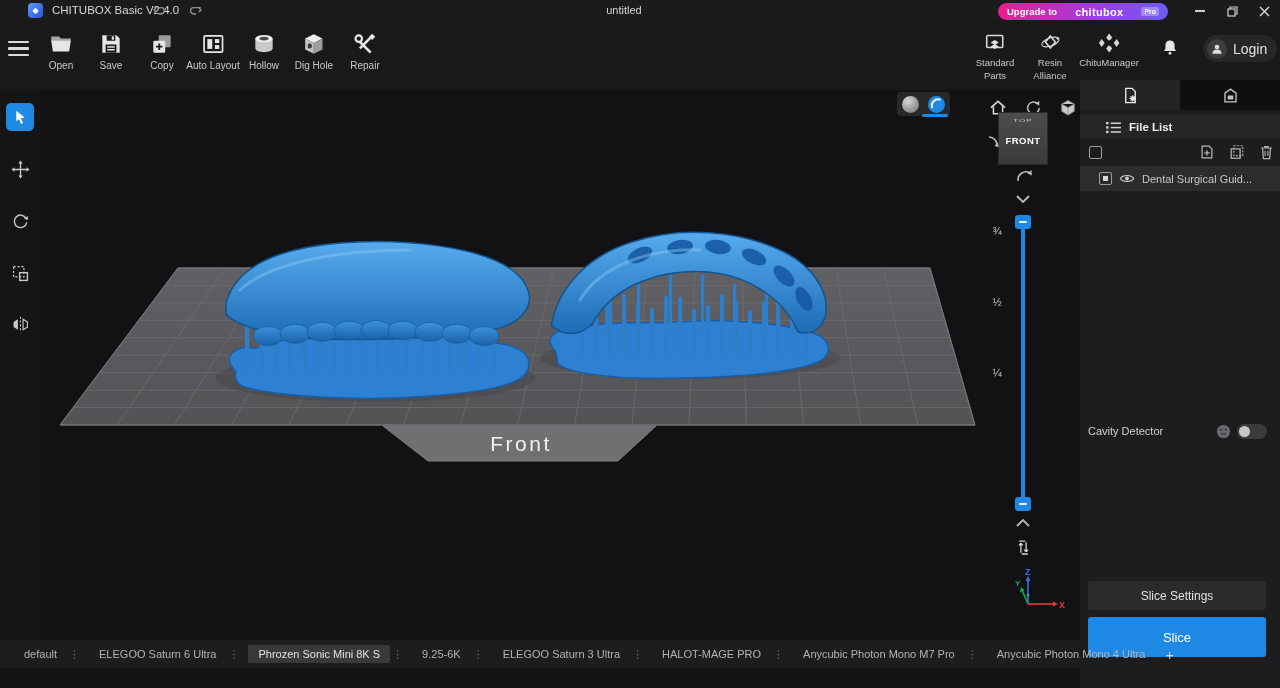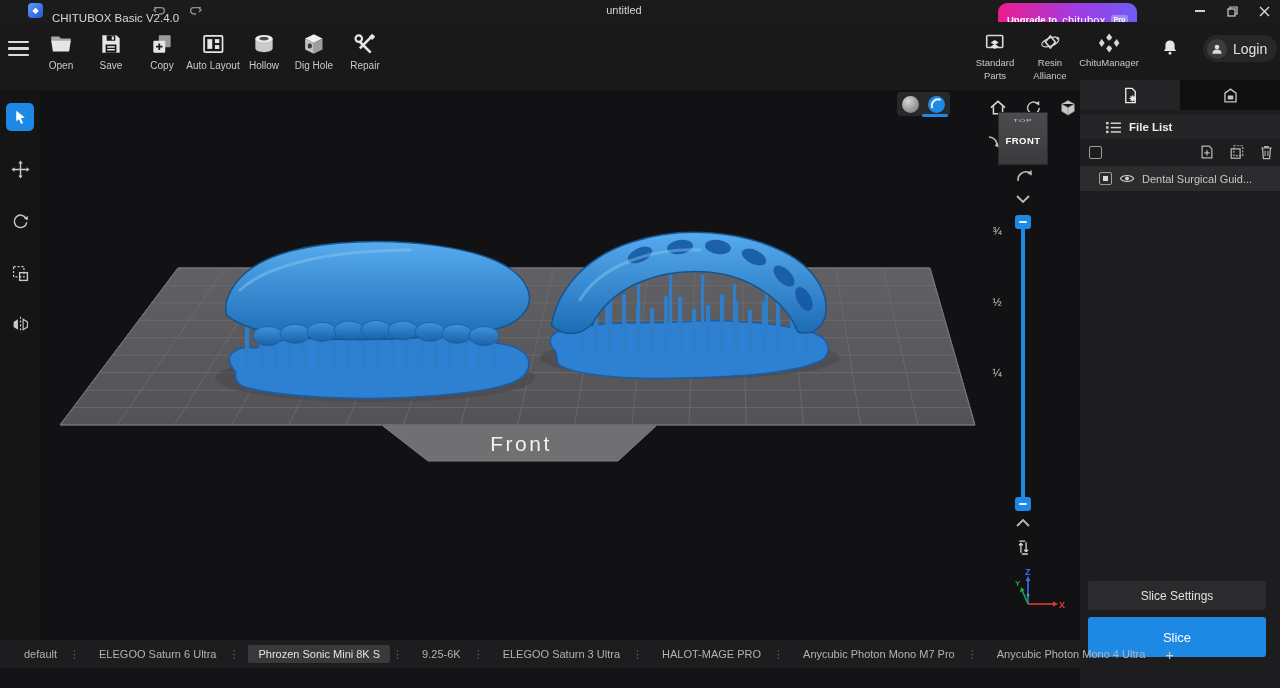--- a/index.html
+++ b/index.html
@@ -7,27 +7,27 @@
        overflow:hidden;position:relative;color:#ddd}
   .abs{position:absolute}
   [data-interactable="true"]{cursor:pointer}
   svg{display:block}
 
   
   #titlebar{left:0;top:0;width:1280px;height:22px;background:#1b1b1c}
   #app-logo{left:28px;top:3px;width:15px;height:15px;border-radius:4px;
     background:linear-gradient(135deg,#5a9cf8,#2653d8);display:flex;align-items:center;justify-content:center;
     color:#fff;font-size:8px}
-  #app-title{left:52px;top:12px;font-size:11.5px;color:#d8d8d8}
+  #app-title{left:52px;top:4px;font-size:11.5px;color:#d8d8d8}
   .histbtn{top:3px;color:#909090}
   #doc-title{left:0;top:4px;width:1248px;text-align:center;font-size:11px;color:#d5d5d5;pointer-events:none}
-  #upgrade-btn{left:998px;top:3px;height:17px;border-radius:9px;display:flex;align-items:center;gap:5px;
-    padding:8px 9px;background:linear-gradient(90deg,#ec1c8c,#a33be0 55%,#6f5bf5);color:#fff}
+  #upgrade-btn{left:998px;top:3px;height:17px;border-radius:9px;display:flex;align-items:center;gap:18px;
+    padding:0 9px;background:linear-gradient(90deg,#ec1c8c,#a33be0 55%,#6f5bf5);color:#fff}
   #upgrade-btn .pre{font-size:9.5px;font-weight:bold}
-  #upgrade-btn .brand{font-size:11px;font-weight:normal;letter-spacing:.3px}
+  #upgrade-btn .brand{font-size:11px;font-weight:bold;letter-spacing:.3px}
   #upgrade-btn .badge{font-size:7px;font-weight:bold;background:rgba(255,255,255,.3);
     border-radius:2px;padding:1px 3px}
   .winbtn{top:2px;width:18px;height:18px;display:flex;align-items:center;justify-content:center;color:#cfcfcf}
 
   
   #toolbar{left:0;top:22px;width:1280px;height:68px;background:#19191a}
   #hamburger{left:8px;top:19px;width:21px;height:15px;display:flex;flex-direction:column;justify-content:space-between}
   #hamburger div{height:2.2px;background:#dcdcdc;border-radius:1px}
   .tbtn{position:absolute;top:9px;transform:translateX(-50%);display:flex;flex-direction:column;
     align-items:center;gap:4px;color:#c9c9c9;font-size:10px;white-space:nowrap}
@@ -577,20 +577,32 @@
     <div class="chk" data-interactable="true">
         <div class="in"></div>
       </div>
     <svg width="16" height="11" viewBox="0 0 18 12" data-interactable="true">
       <path d="M1.5 6C4.5 1.5 13.5 1.5 16.5 6C13.5 10.5 4.5 10.5 1.5 6z" fill="none" stroke="#cfcfcf" stroke-width="1.4"></path>
       <circle cx="9" cy="6" r="2.2" fill="#cfcfcf"></circle>
     </svg>
     <span class="nm" data-interactable="false">Dental Surgical Guid...</span>
   </div>
 
+  <div class="det-row" style="top:341px" data-interactable="false">
+    <span class="lbl" data-interactable="false">Cavity Detector</span>
+    <svg class="abs" style="left:136px" width="15" height="15" viewBox="0 0 16 16" data-interactable="false">
+      <circle cx="8" cy="8" r="7" fill="#6a6a6e"></circle>
+        <circle cx="5.5" cy="6.2" r="1.1" fill="#2c2c2e"></circle>
+        <circle cx="10.5" cy="6.2" r="1.1" fill="#2c2c2e"></circle>
+        <path d="M5.2 10.6h5.6" stroke="#2c2c2e" stroke-width="1.2"></path>
+    </svg>
+    <div class="toggle off" style="top:3px" data-interactable="true">
+        <div class="knob"></div>
+      </div>
+  </div>
 
 
   <div id="slice-settings-btn" class="abs" data-interactable="true">
     <span data-interactable="false">Slice Settings</span>
   </div>
   <div id="slice-btn" class="abs" data-interactable="true">
     <span data-interactable="false">Slice</span>
   </div>
 </div>
 

